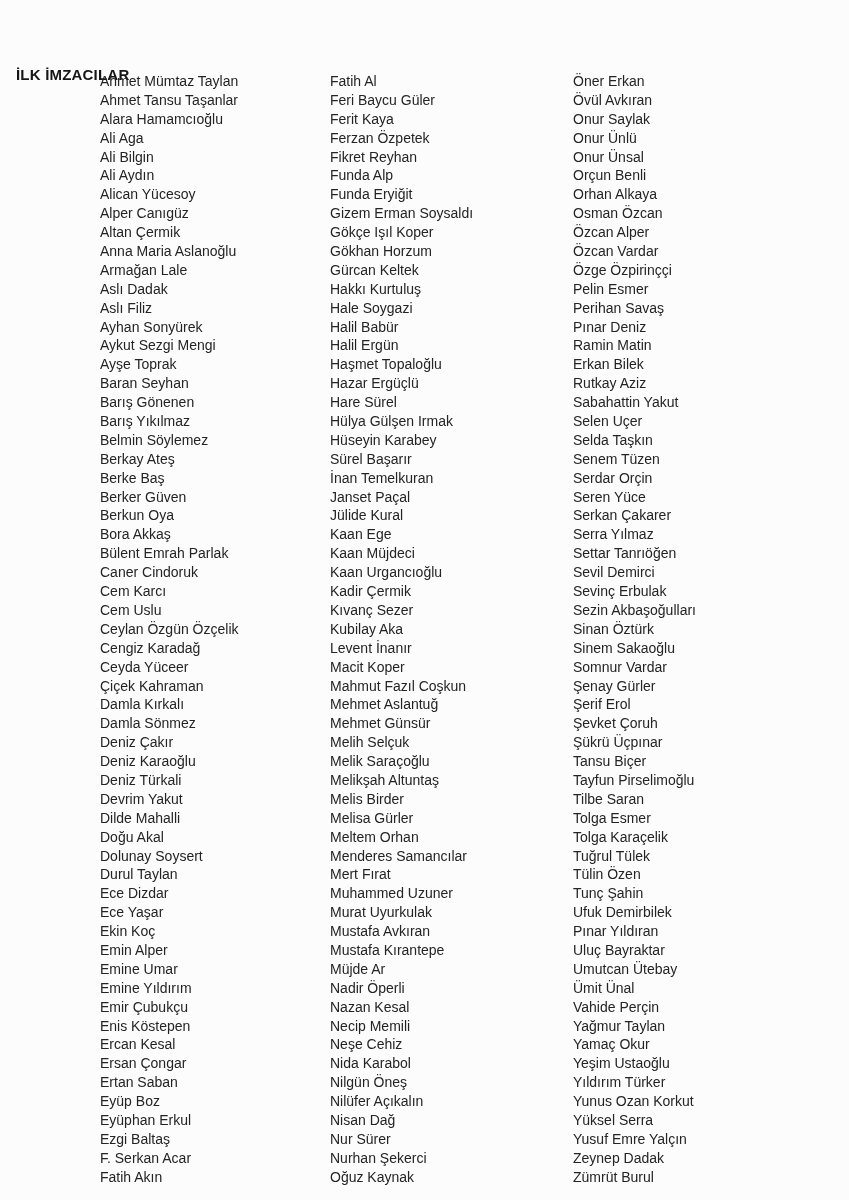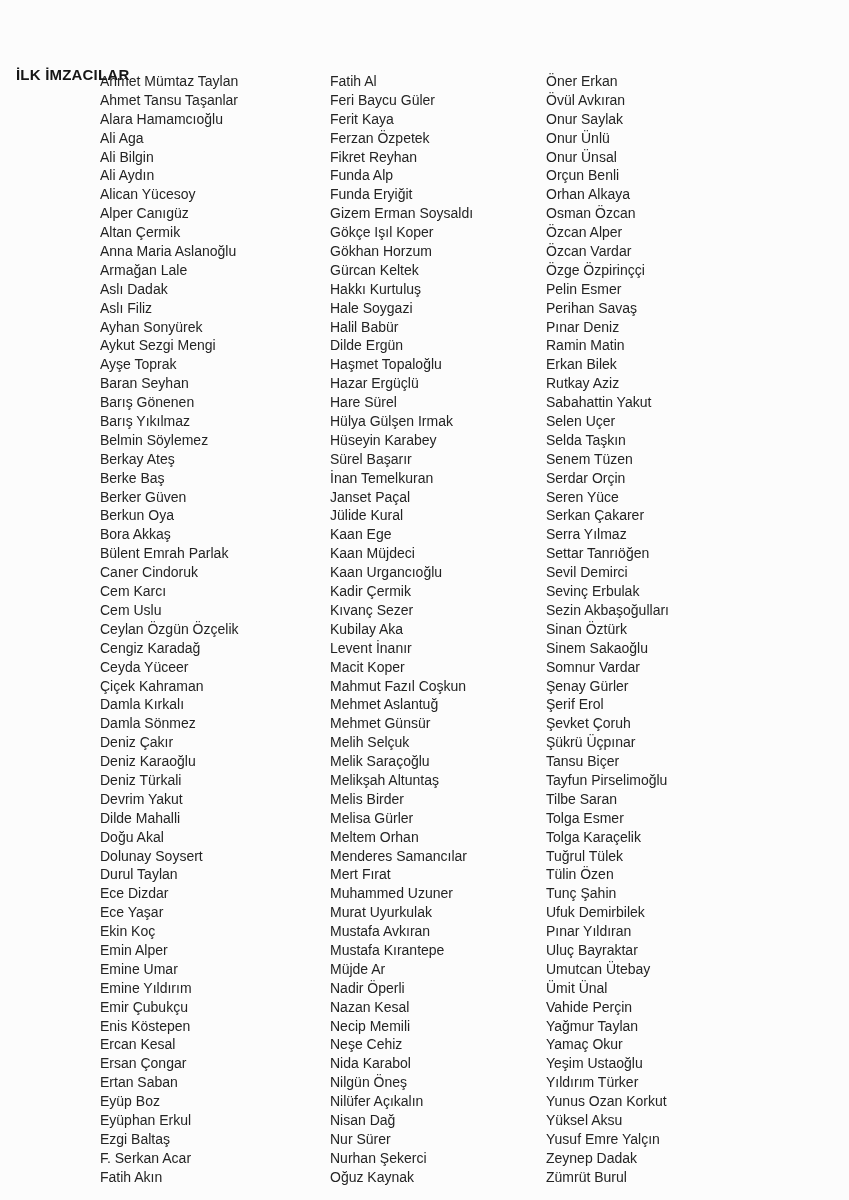--- a/index.html
+++ b/index.html
@@ -32,21 +32,21 @@
     color: #161616;
     letter-spacing: 0.2px;
   }
   .col {
     position: absolute;
     top: 72px;
     white-space: nowrap;
   }
   .col-1 { left: 100px; }
   .col-2 { left: 330px; }
-  .col-3 { left: 546px; }
+  .col-3 { left: 573px; }
   .name {
     font-size: 14px;
     line-height: 18.9px;
     height: 18.9px;
     color: #242424;
   }
 </style>
 </head>
 <body>
 
@@ -123,21 +123,21 @@
       <div class="name">Fikret Reyhan</div>
       <div class="name">Funda Alp</div>
       <div class="name">Funda Eryiğit</div>
       <div class="name">Gizem Erman Soysaldı</div>
       <div class="name">Gökçe Işıl Koper</div>
       <div class="name">Gökhan Horzum</div>
       <div class="name">Gürcan Keltek</div>
       <div class="name">Hakkı Kurtuluş</div>
       <div class="name">Hale Soygazi</div>
       <div class="name">Halil Babür</div>
-      <div class="name">Dilde Ergün</div>
+      <div class="name">Halil Ergün</div>
       <div class="name">Haşmet Topaloğlu</div>
       <div class="name">Hazar Ergüçlü</div>
       <div class="name">Hare Sürel</div>
       <div class="name">Hülya Gülşen Irmak</div>
       <div class="name">Hüseyin Karabey</div>
       <div class="name">Sürel Başarır</div>
       <div class="name">İnan Temelkuran</div>
       <div class="name">Janset Paçal</div>
       <div class="name">Jülide Kural</div>
       <div class="name">Kaan Ege</div>
@@ -226,18 +226,18 @@
       <div class="name">Pınar Yıldıran</div>
       <div class="name">Uluç Bayraktar</div>
       <div class="name">Umutcan Ütebay</div>
       <div class="name">Ümit Ünal</div>
       <div class="name">Vahide Perçin</div>
       <div class="name">Yağmur Taylan</div>
       <div class="name">Yamaç Okur</div>
       <div class="name">Yeşim Ustaoğlu</div>
       <div class="name">Yıldırım Türker</div>
       <div class="name">Yunus Ozan Korkut</div>
-      <div class="name">Yüksel Aksu</div>
+      <div class="name">Yüksel Serra</div>
       <div class="name">Yusuf Emre Yalçın</div>
       <div class="name">Zeynep Dadak</div>
       <div class="name">Zümrüt Burul</div>
     </div>
 </div>
 
 </body></html>

